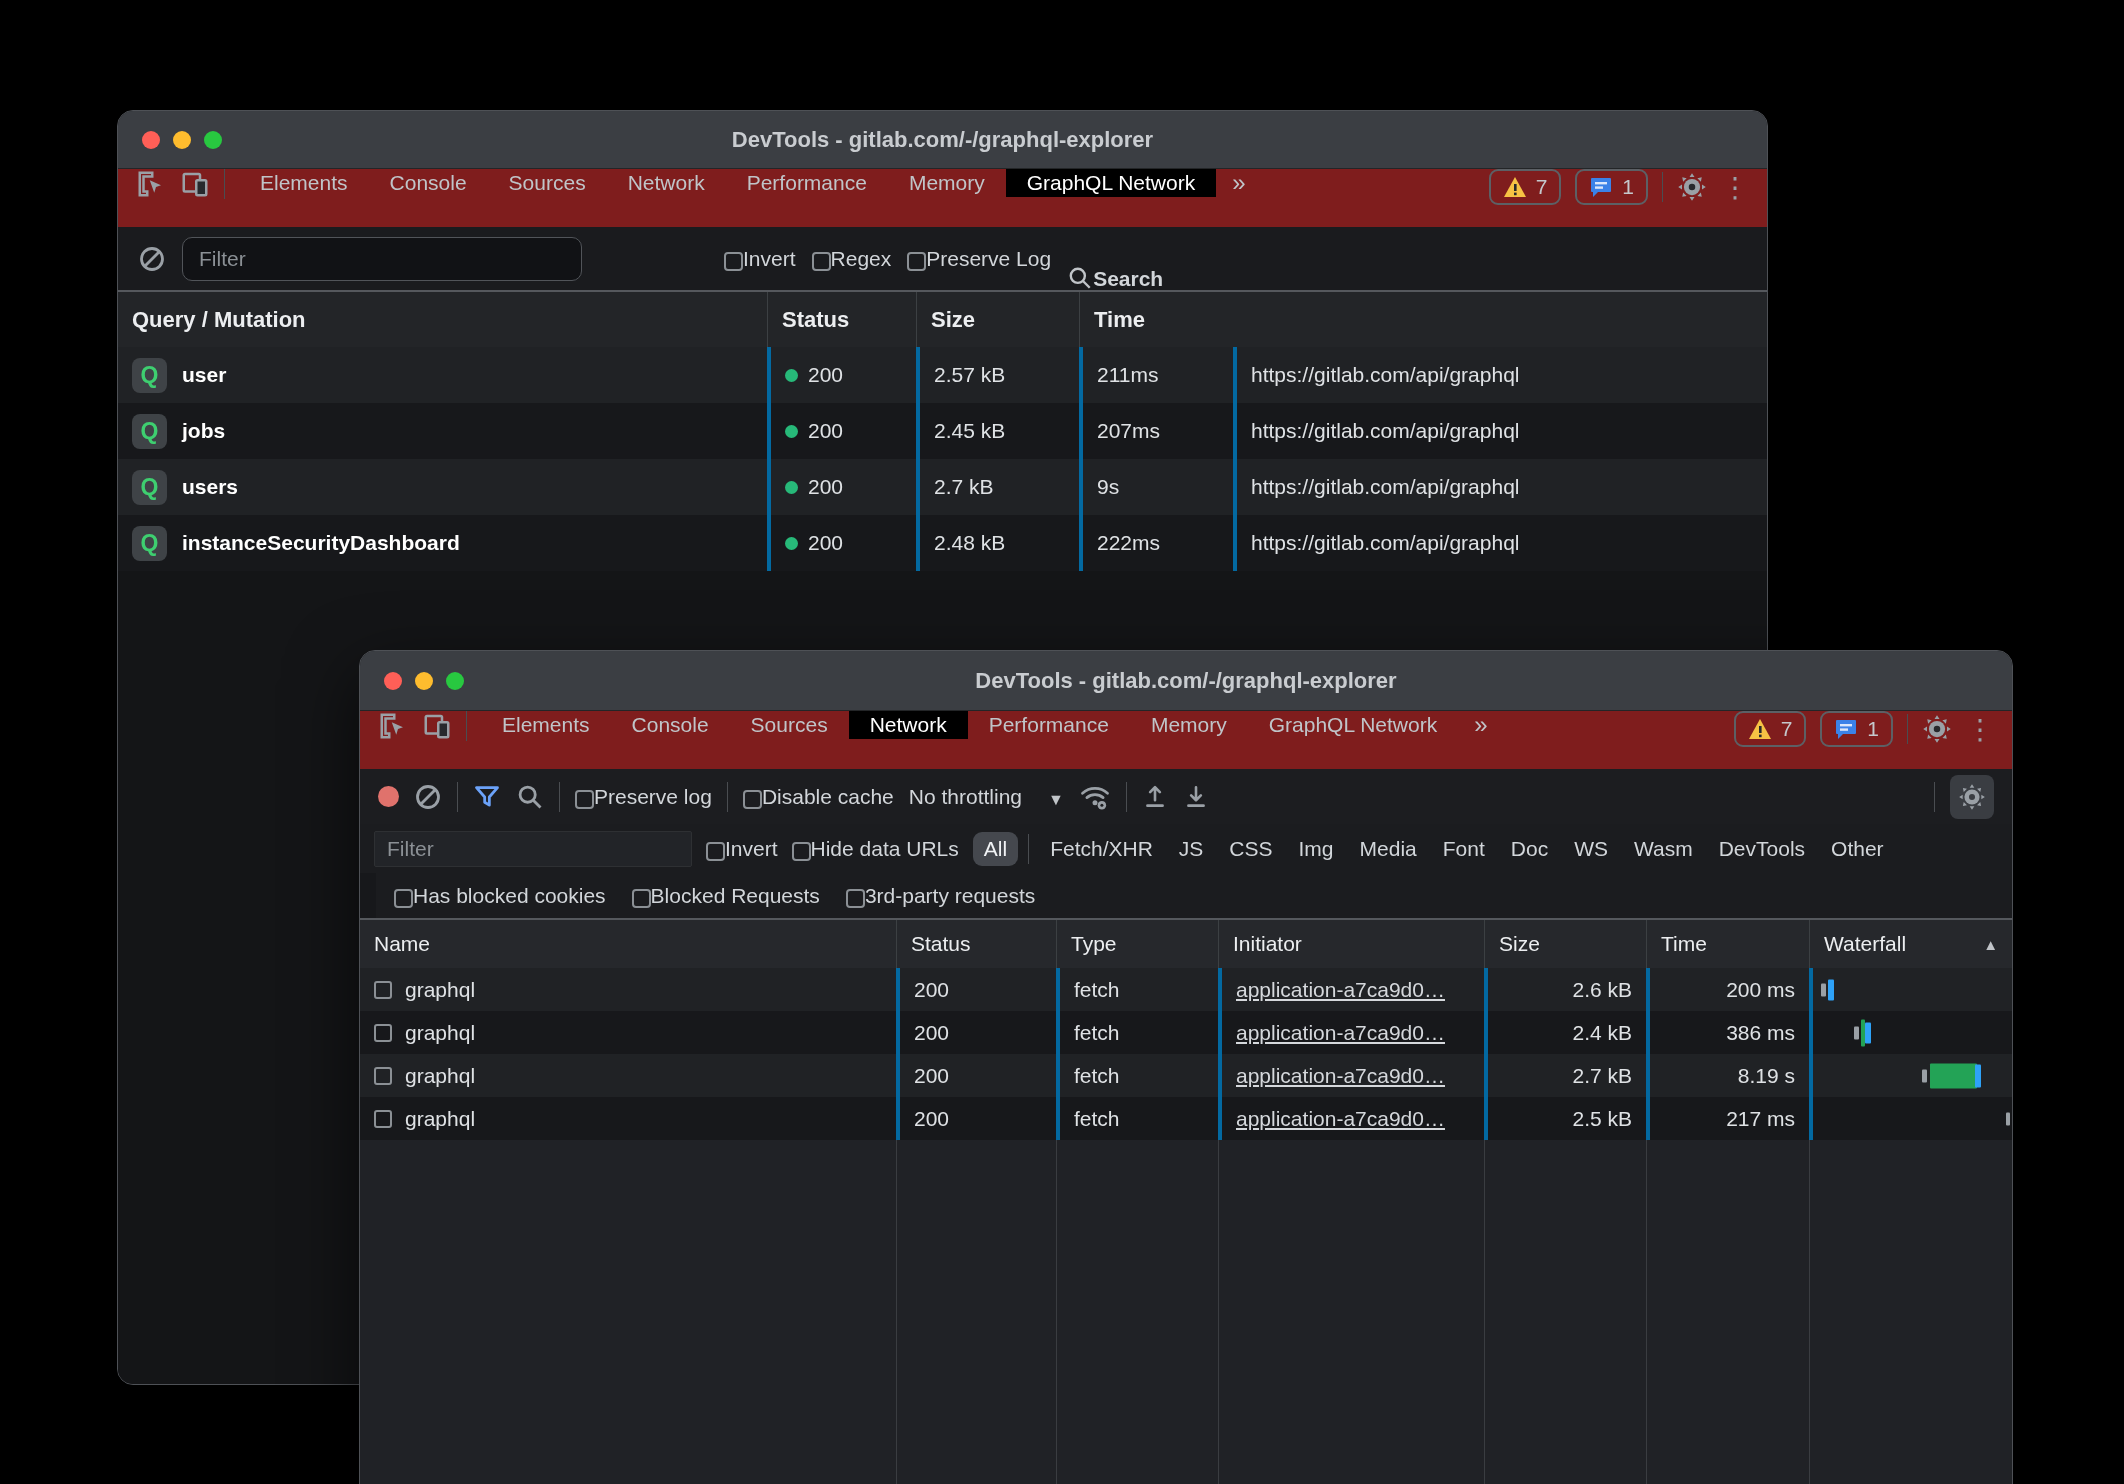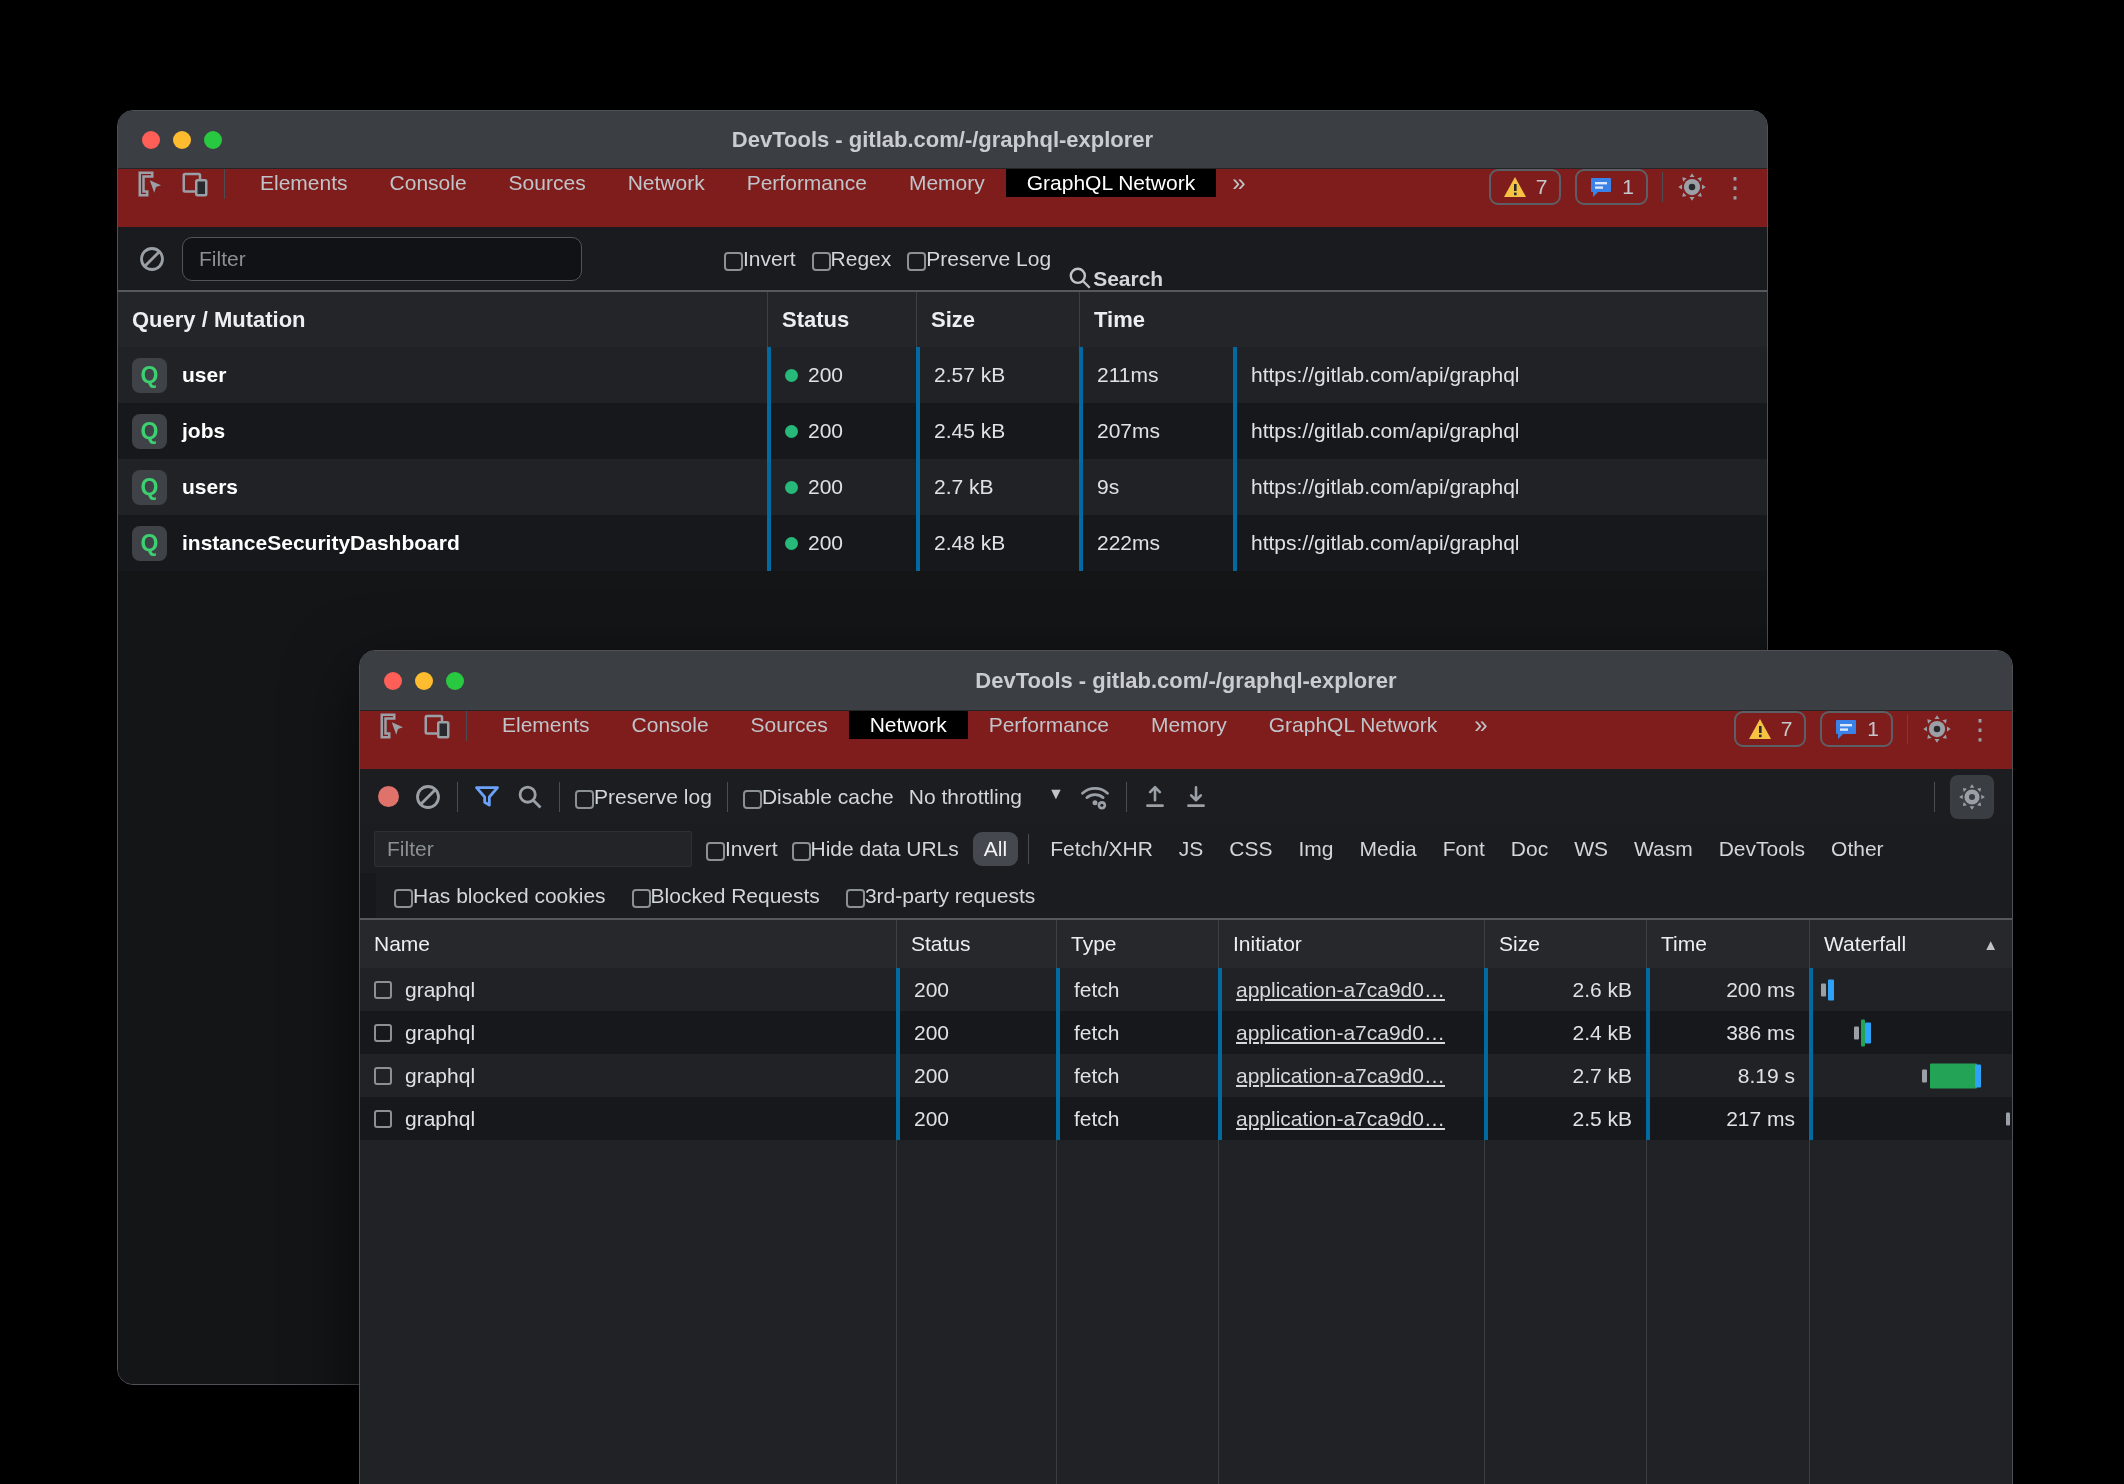--- a/index.html
+++ b/index.html
@@ -41,21 +41,21 @@
   .cb { width:19px; height:19px; border:2px solid #8b9095; border-radius:4px; flex:0 0 auto; }
   .cb-label { color:#d2d6da; font-size:21px; white-space:nowrap; }
   .cb-group { display:flex; align-items:flex-end; gap:0; }
   .filter-input { background:#111215; border:1px solid #515459; border-radius:10px;
                   height:44px; width:400px; color:#dfe2e5; font-size:21px; padding:0 16px;
                   font-family:"Liberation Sans", sans-serif; outline:none; }
   .filter-input::placeholder { color:#8b9095; }
 
   #front-window .nettools { height:55px; gap:15px; padding:0 18px; }
   .record-dot { width:21px; height:21px; border-radius:50%; background:#e0726c; }
-  .throttle { display:flex; align-items:flex-start; gap:26px; color:#d2d6da; font-size:21px; }
+  .throttle { display:flex; align-items:flex-end; gap:26px; color:#d2d6da; font-size:21px; }
   .caret { font-size:16px; color:#c0c4c8; }
   .spacer { flex:1; }
   .gear-bg { background:#3a3d42; border-radius:8px; width:44px; height:44px;
              display:flex; align-items:center; justify-content:center; }
 
   #front-window .chipsrow { height:49px; gap:14px; padding:0 14px; background:#1b1c1f; }
   .mini-filter { background:#222428; border:1px solid #2e3033; height:36px; width:318px;
                  color:#dfe2e5; font-size:21px; padding:0 12px; border-radius:2px;
                  font-family:"Liberation Sans", sans-serif; outline:none; }
   .mini-filter::placeholder { color:#8b9095; }

